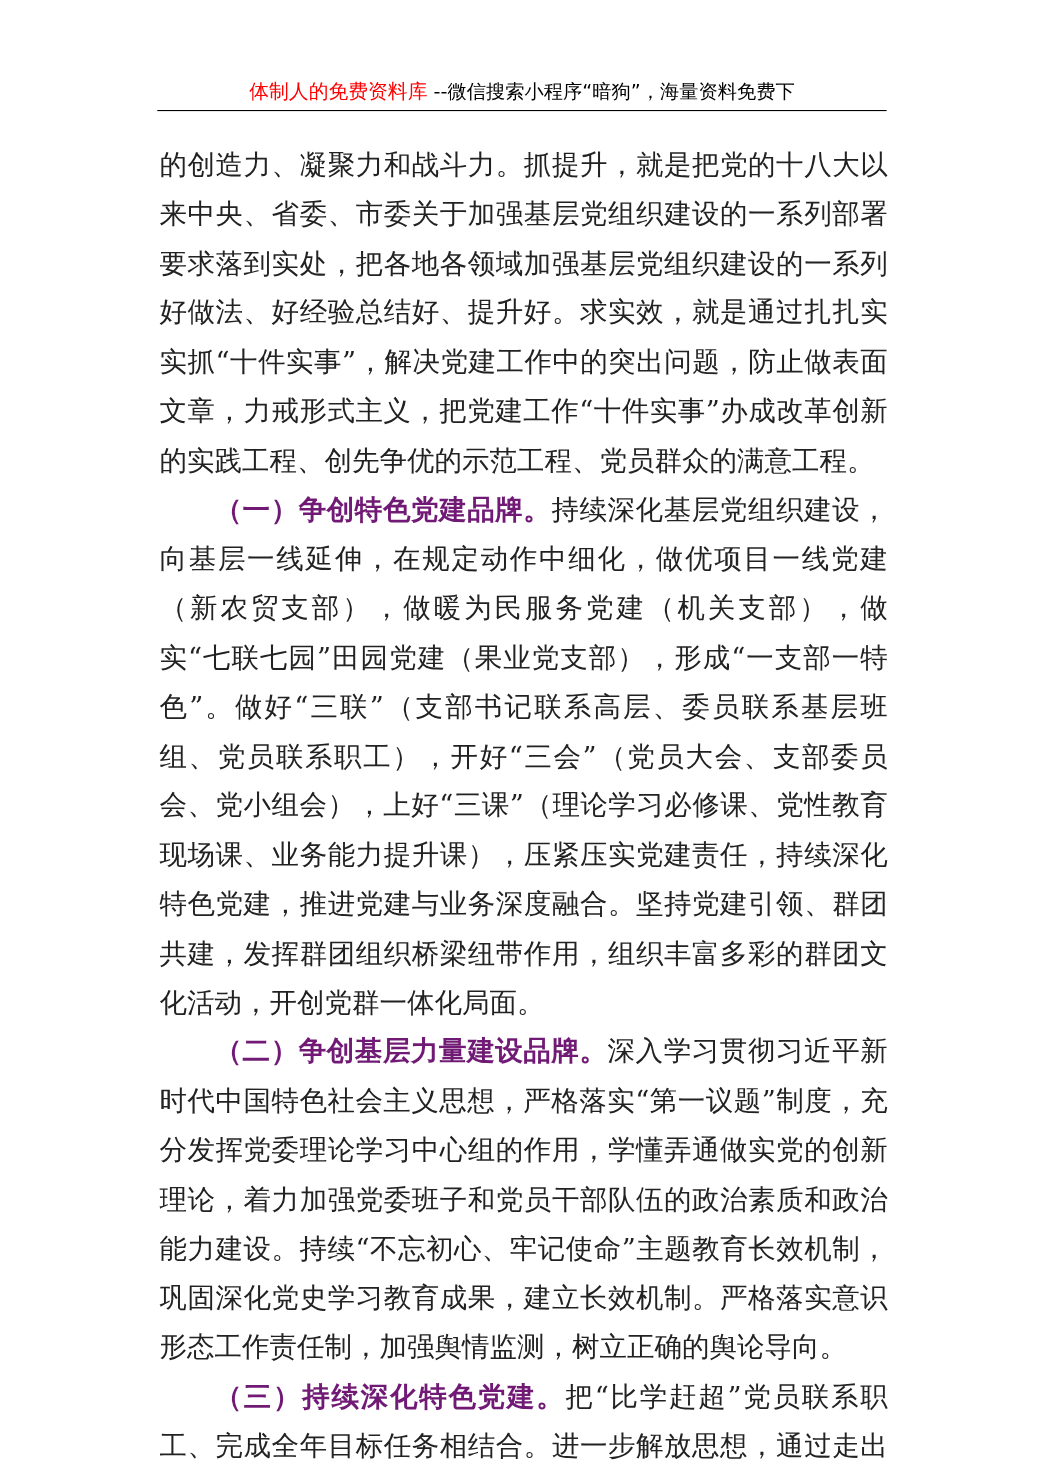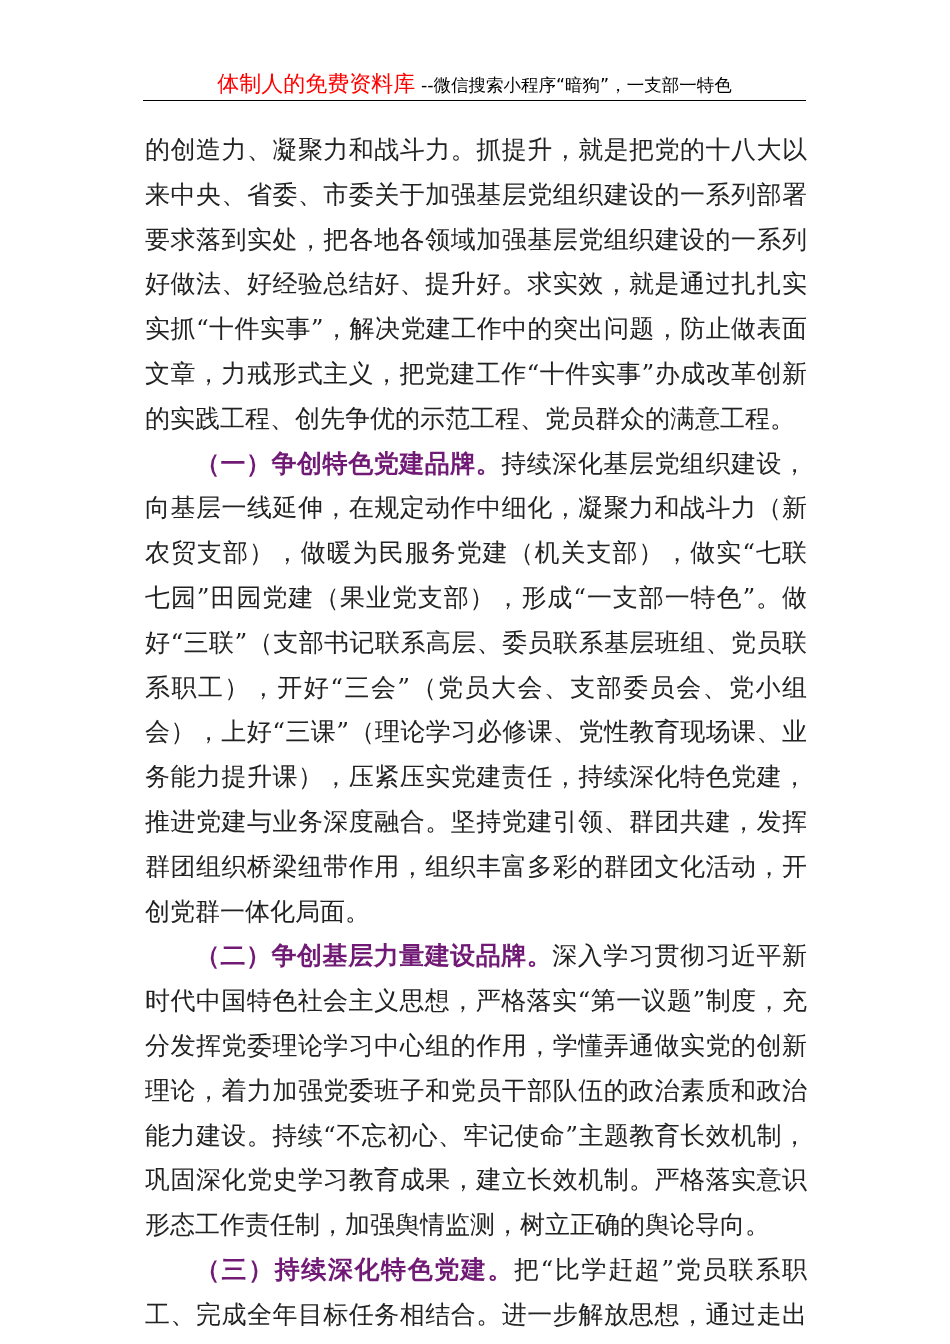--- a/index.html
+++ b/index.html
@@ -6,21 +6,21 @@
   body { width: 950px; height: 1344px; position: relative; overflow: hidden; }
   .page { position: absolute; left: 0; top: 0; width: 950px; height: 1344px; background: #fff; }
   .header {
     position: absolute; left: 143px; top: 68px; width: 663px; height: 32px;
     border-bottom: 1px solid #000;
     white-space: nowrap;
     text-align: center;
   }
   .header .brand {
     font-family: "DejaVu Sans", sans-serif;
-    color: #ff0000; font-size: 22px; line-height: 32px;
+    color: #ff0000; font-size: 18px; line-height: 32px;
   }
   .header .promo {
     font-family: "DejaVu Sans", sans-serif;
     color: #000; font-size: 17.5px; line-height: 32px;
   }
   .body-text {
     position: absolute; left: 145px; top: 128px; width: 662px;
     font-family: "DejaVu Serif", serif;
     font-size: 25px; color: #222;
     line-height: 44.8px;
@@ -28,29 +28,29 @@
   }
   .body-text p { margin: 0; }
   .body-text p.indent { text-indent: 2em; }
   .body-text b { font-family: "DejaVu Sans", sans-serif; font-weight: bold; color: #701a75; }
 </style>
 </head>
 <body>
 
 <div class="page">
   <div class="header">
-    <span class="brand">体制人的免费资料库</span><span class="promo"> --微信搜索小程序“暗狗”，一支部一特色</span>
+    <span class="brand">体制人的免费资料库</span><span class="promo"> --微信搜索小程序“暗狗”，海量资料免费下</span>
   </div>
 
   <div class="body-text">
     <p>
       <span>的创造力、凝聚力和战斗力。抓提升，就是把党的十八大以来中央、省委、市委关于加强基层党组织建设的一系列部署要求落到实处，把各地各领域加强基层党组织建设的一系列好做法、好经验总结好、提升好。求实效，就是通过扎扎实实抓“十件实事”，解决党建工作中的突出问题，防止做表面文章，力戒形式主义，把党建工作“十件实事”办成改革创新的实践工程、创先争优的示范工程、党员群众的满意工程。</span>
     </p>
     <p class="indent">
-      <b>（一）争创特色党建品牌。</b><span>持续深化基层党组织建设，向基层一线延伸，在规定动作中细化，凝聚力和战斗力（新农贸支部），做暖为民服务党建（机关支部），做实“七联七园”田园党建（果业党支部），形成“一支部一特色”。做好“三联”（支部书记联系高层、委员联系基层班组、党员联系职工），开好“三会”（党员大会、支部委员会、党小组会），上好“三课”（理论学习必修课、党性教育现场课、业务能力提升课），压紧压实党建责任，持续深化特色党建，推进党建与业务深度融合。坚持党建引领、群团共建，发挥群团组织桥梁纽带作用，组织丰富多彩的群团文化活动，开创党群一体化局面。</span>
+      <b>（一）争创特色党建品牌。</b><span>持续深化基层党组织建设，向基层一线延伸，在规定动作中细化，做优项目一线党建（新农贸支部），做暖为民服务党建（机关支部），做实“七联七园”田园党建（果业党支部），形成“一支部一特色”。做好“三联”（支部书记联系高层、委员联系基层班组、党员联系职工），开好“三会”（党员大会、支部委员会、党小组会），上好“三课”（理论学习必修课、党性教育现场课、业务能力提升课），压紧压实党建责任，持续深化特色党建，推进党建与业务深度融合。坚持党建引领、群团共建，发挥群团组织桥梁纽带作用，组织丰富多彩的群团文化活动，开创党群一体化局面。</span>
     </p>
     <p class="indent">
       <b>（二）争创基层力量建设品牌。</b><span>深入学习贯彻习近平新时代中国特色社会主义思想，严格落实“第一议题”制度，充分发挥党委理论学习中心组的作用，学懂弄通做实党的创新理论，着力加强党委班子和党员干部队伍的政治素质和政治能力建设。持续“不忘初心、牢记使命”主题教育长效机制，巩固深化党史学习教育成果，建立长效机制。严格落实意识形态工作责任制，加强舆情监测，树立正确的舆论导向。</span>
     </p>
     <p class="indent">
       <b>（三）持续深化特色党建。</b><span>把“比学赶超”党员联系职工、完成全年目标任务相结合。进一步解放思想，通过走出去的方式，对本行业、本领域优秀</span>
     </p>
   </div>
 </div>
 

